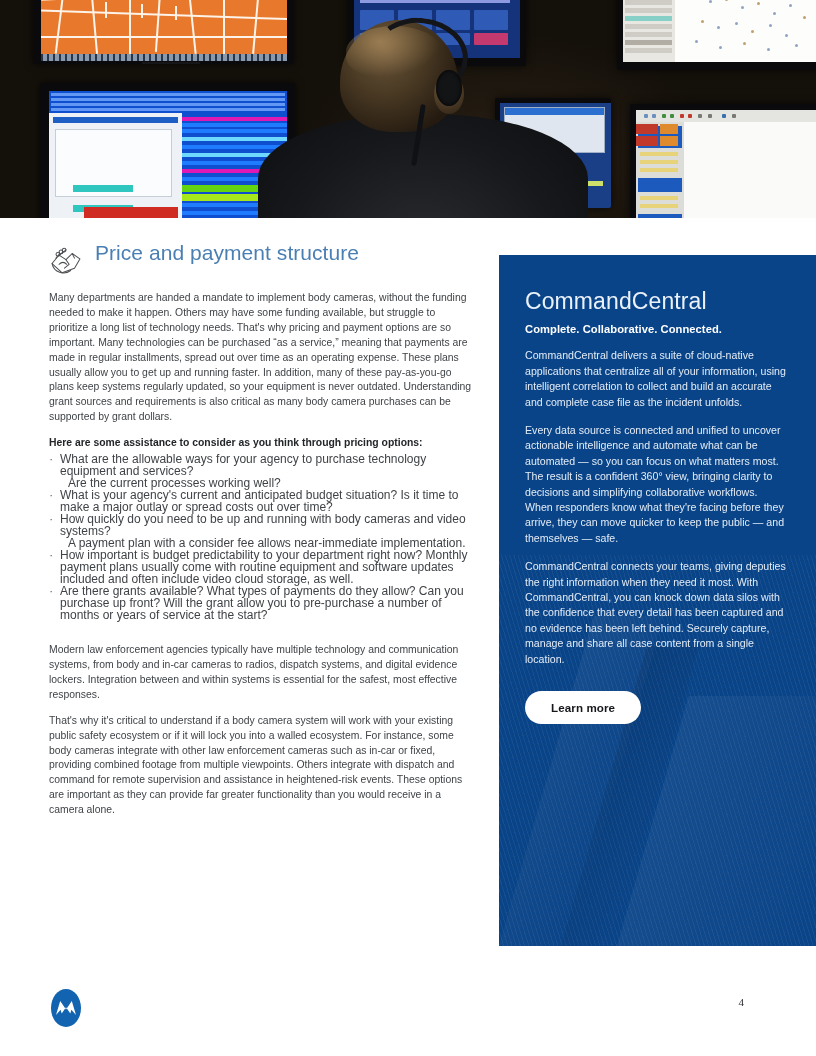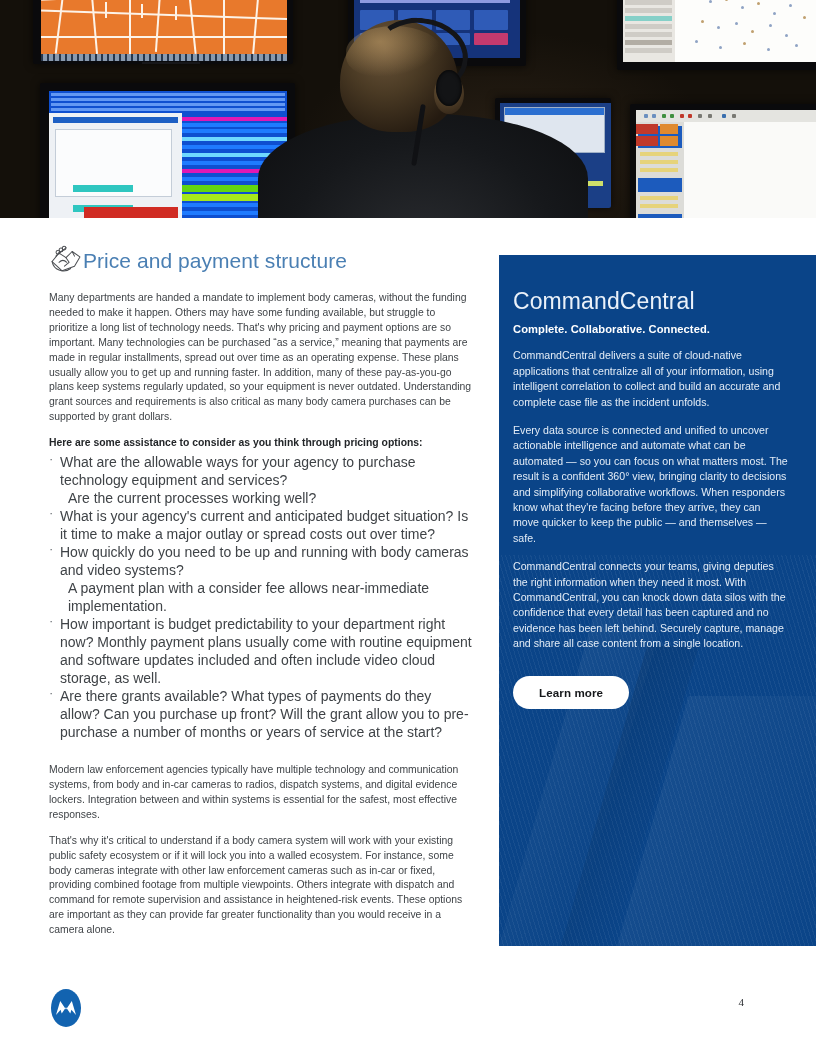--- a/index.html
+++ b/index.html
@@ -173,21 +173,21 @@
     pointer-events: none;
   }
   .cc-band {
     position:absolute; bottom:0;
     background: linear-gradient(100deg, rgba(255,255,255,.05), rgba(255,255,255,0));
     pointer-events:none;
   }
   .cc-band.b1 { left:0px;  width:70px;  height:330px; transform: skewX(-16deg); transform-origin: bottom left; }
   .cc-band.b2 { left:62px; width:52px;  height:300px; background: linear-gradient(100deg, rgba(0,0,0,.10), rgba(0,0,0,0)); transform: skewX(-16deg); transform-origin: bottom left; }
   .cc-band.b3 { left:118px; width:200px; height:250px; transform: skewX(-16deg); transform-origin: bottom left; }
-  .cc-inner { position: relative; padding: 34px 28px 0 14px; }
+  .cc-inner { position: relative; padding: 34px 28px 0 26px; }
   #cc-title {
     font-size: 23px;
     font-weight: 300;
     letter-spacing: .1px;
     color: #eaf1f9;
     margin: 0 0 9px 0;
     line-height: 1.1;
   }
   #cc-tagline {
     font-size: 11.2px;
@@ -220,21 +220,22 @@
 
   
   #content {
     position: absolute;
     left: 49px; top: 243px;
     width: 425px;
   }
   .section { position: relative; }
   .sec-head {
     display: flex;
-    align-items: center;
+    align-items: flex-end;
+    gap: 12px;
     margin: 0 0 14px 0;
     height: 34px;
   }
   .sec-icon { width: 34px; height: 30px; flex: 0 0 34px; display:block; }
   .sec-title {
     font-size: 21px;
     font-weight: 400;
     color: #4a7fb3;
     letter-spacing: .05px;
     line-height: 1;
@@ -250,22 +251,22 @@
     font-size: 10.4px;
     line-height: 14.9px;
     color: #232629;
     font-weight: 700;
     margin: 0 0 2px 0;
   }
   ul.q-list { list-style: none; margin: 0; padding: 0; }
   ul.q-list > li {
     position: relative;
     padding-left: 11px;
-    font-size: 14px;
-    line-height: 18px;
+    font-size: 12px;
+    line-height: 12px;
     color: #3f4347;
     margin-bottom: 0px;
   }
   ul.q-list > li::before {
     content: "\00B7";
     position: absolute;
     left: 0; top: -2px;
     color: #6a6f74;
     font-size: 13px;
     line-height: 16px;

